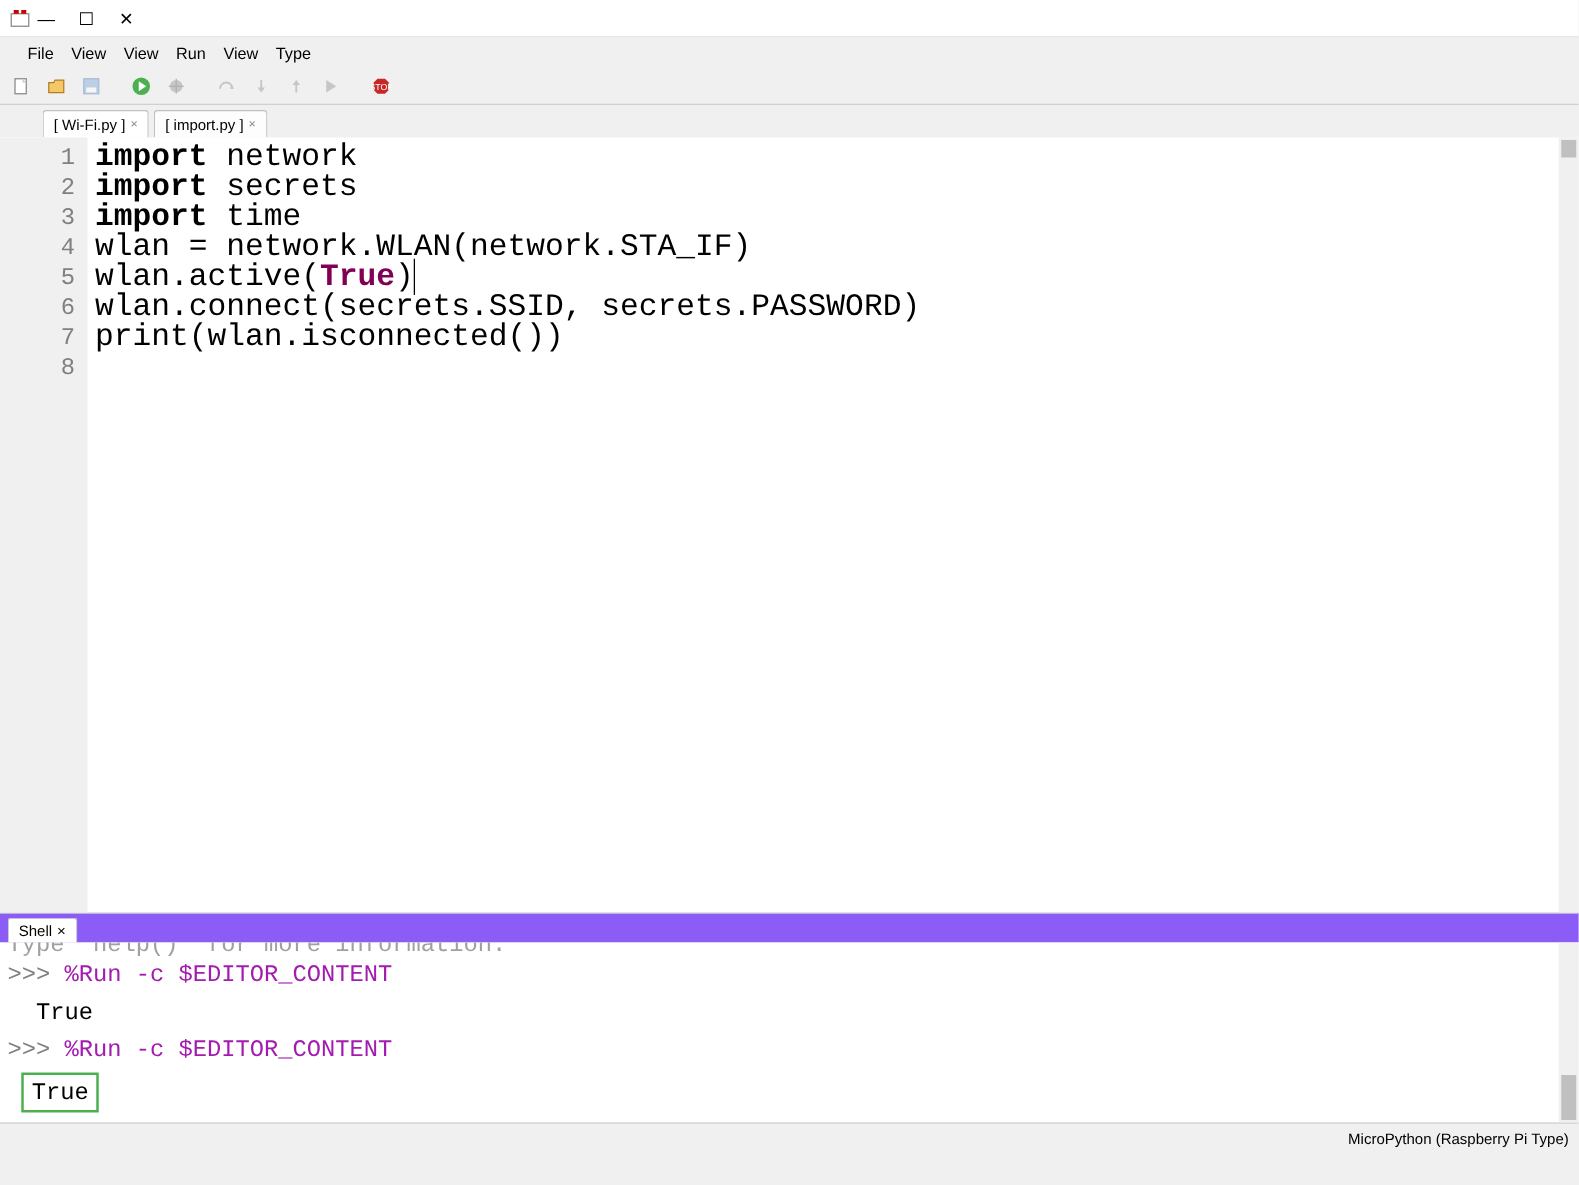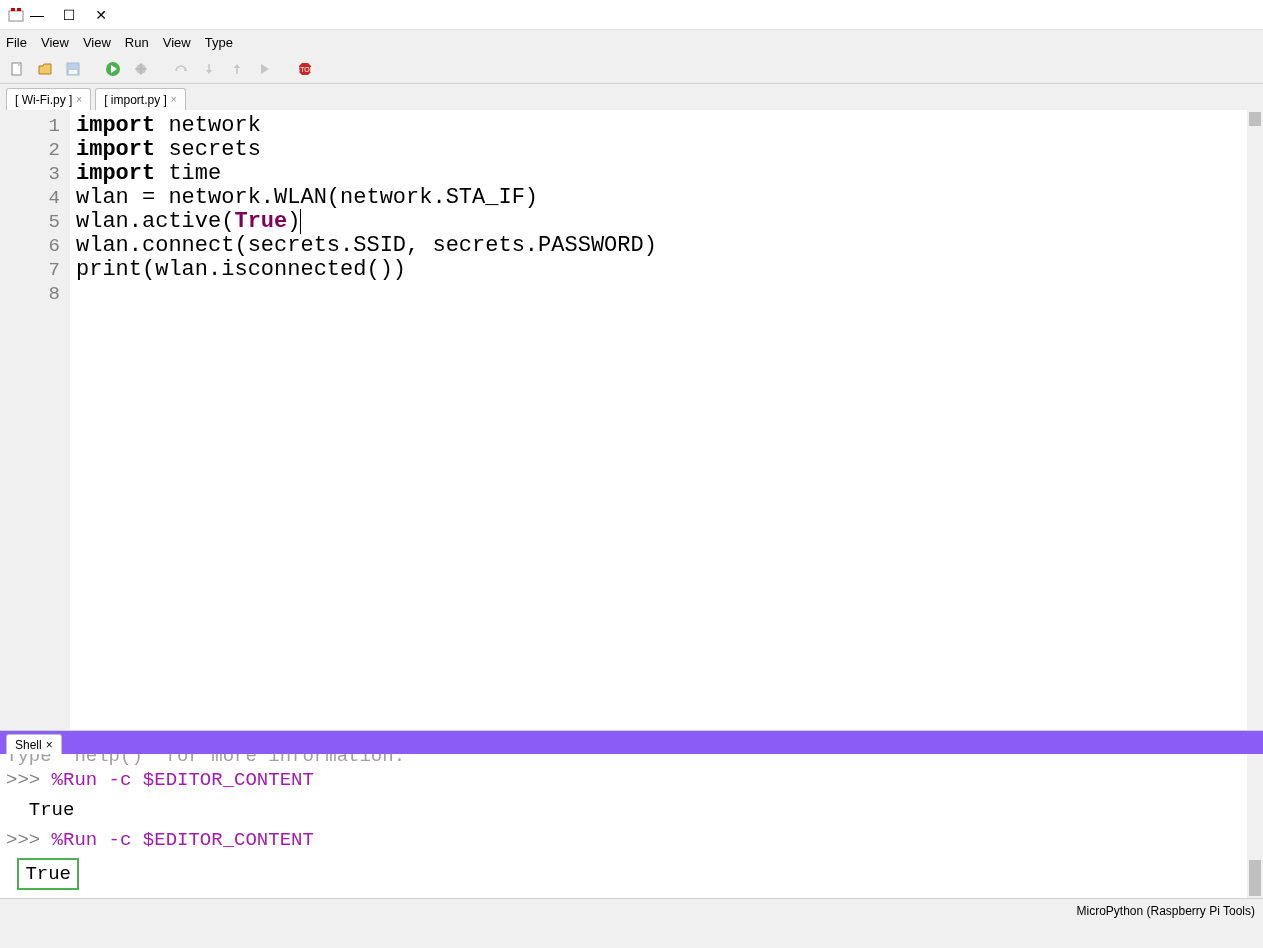--- a/index.html
+++ b/index.html
@@ -2,32 +2,32 @@
 <html><head>
 <meta charset="utf-8">
 <style>
   * { box-sizing: border-box; margin: 0; padding: 0; }
   html, body { width: 1263px; height: 948px; font-family: "Segoe UI", Tahoma, sans-serif; font-size: 13px; background:#f0f0f0; overflow:hidden; }
   .titlebar { height:30px; background:#fff; display:flex; align-items:center; padding:0 8px; border-bottom:1px solid #e0e0e0; }
   .titlebar .app-icon { width:16px; height:16px; margin-right:6px; }
   .titlebar .title { flex:1; font-size:12px; color:#000; }
   .titlebar .win-controls { display:flex; gap:18px; }
   .titlebar .win-controls span { width:14px; text-align:center; font-size:14px; color:#000; cursor:default; }
-  .menubar { height:24px; background:#f0f0f0; display:flex; align-items:center; padding:0 6px; gap:14px; font-size:13px; color:#000; }
+  .menubar { height:24px; background:#f0f0f0; display:flex; align-items:center; padding:0 22px; gap:14px; font-size:13px; color:#000; }
   .menubar span { cursor:default; }
   .toolbar { height:30px; background:#f0f0f0; border-bottom:1px solid #d0d0d0; display:flex; align-items:center; padding:0 6px; gap:6px; }
   .toolbar .tbtn { width:22px; height:22px; display:flex; align-items:center; justify-content:center; cursor:default; }
   .toolbar .sep { width:6px; }
   .tabstrip { height:26px; background:#f0f0f0; display:flex; align-items:flex-end; padding:0 6px; gap:4px; }
   .tab { height:22px; background:#fdfdfd; border:1px solid #c0c0c0; border-bottom:none; border-radius:3px 3px 0 0; padding:2px 8px; font-size:12px; display:flex; align-items:center; gap:4px; }
-  .tab.active { background:#fff; }
+  .tab.active { background:#fff;margin-left:28px; }
   .tab .close { color:#888; font-size:10px; }
   .editor-area { height:620px; display:flex; background:#fff; position:relative; }
   .gutter { width:70px; background:#f0f0f0; text-align:right; padding:4px 10px 4px 0; font-family:"Courier New",monospace; font-size:19px; color:#808080; line-height:24px; user-select:none; }
-  .code { flex:1; padding:4px 6px; font-family:"Courier New",monospace; font-size:22px; line-height:24px; white-space:pre; color:#000; overflow:hidden; }
+  .code { flex:1; padding:4px 6px; font-family:"Courier New",monospace; font-size:25px; line-height:24px; white-space:pre; color:#000; overflow:hidden; }
   .code .kw { font-weight:bold; color:#000; }
   .code .const { color:#7f0055; font-weight:bold; }
   .code .cursor { border-right:1px solid #000; }
   .editor-scrollbar { width:16px; background:#f0f0f0; position:relative; }
   .editor-scrollbar .thumb { position:absolute; top:2px; left:2px; right:2px; height:14px; background:#c0c0c0; }
   .shell-tabstrip { height:24px; background:#8b5cf6; display:flex; align-items:flex-end; padding:0 6px; border-top:1px solid #d0d0d0; }
   .shell-tab { height:20px; background:#fff; border:1px solid #c0c0c0; border-bottom:none; border-radius:3px 3px 0 0; padding:1px 8px; font-size:12px; display:flex; align-items:center; gap:4px; }
   .shell-area { height:144px; background:#fff; display:flex; font-family:"Courier New",monospace; font-size:19px; line-height:24px; overflow:hidden; }
   .shell-content { flex:1; padding:0 6px; white-space:pre; }
   .shell-content .faded { color:#a0a0a0; }
@@ -167,14 +167,14 @@
 </div>
 
 <div class="shell-area">
   <div class="shell-content"><div class="faded" style="margin-top:-10px">Type  help()  for more information.</div><div><span class="prompt">&gt;&gt;&gt; </span><span class="cmd">%Run -c $EDITOR_CONTENT</span></div><div style="height:6px"></div><div class="out">  <span>True</span></div><div style="height:6px"></div><div><span class="prompt">&gt;&gt;&gt; </span><span class="cmd">%Run -c $EDITOR_CONTENT</span></div><div style="height:2px"></div><div class="out"> <span class="highlight-box">True</span></div><div><span class="prompt">&gt;&gt;&gt; </span></div></div>
   <div class="shell-scrollbar">
       <div class="thumb"></div>
     </div>
 </div>
 
 <div class="statusbar">
-  <span>MicroPython (Raspberry Pi Tools)</span>
+  <span>MicroPython (Raspberry Pi Type)</span>
 </div>
 
 </body></html>

